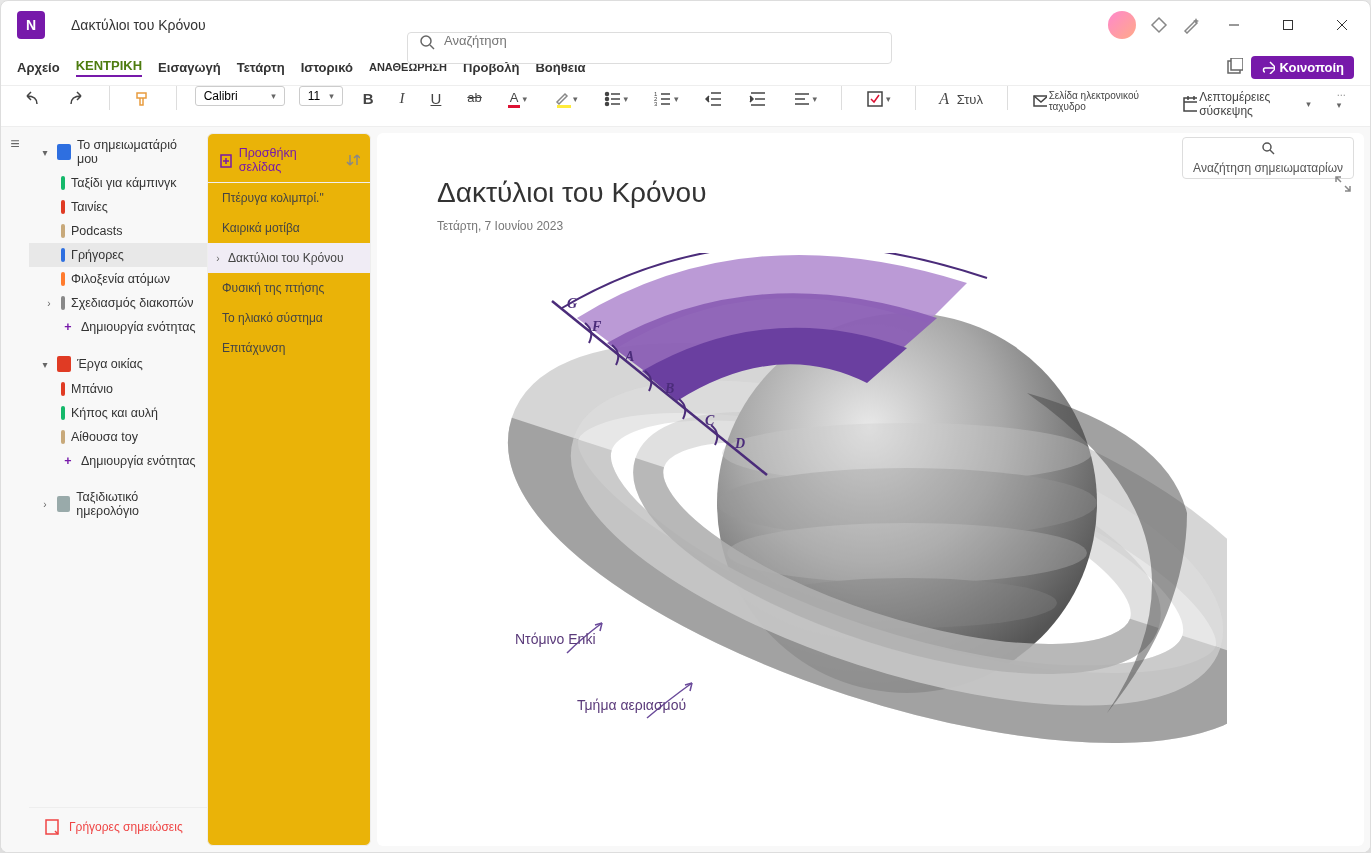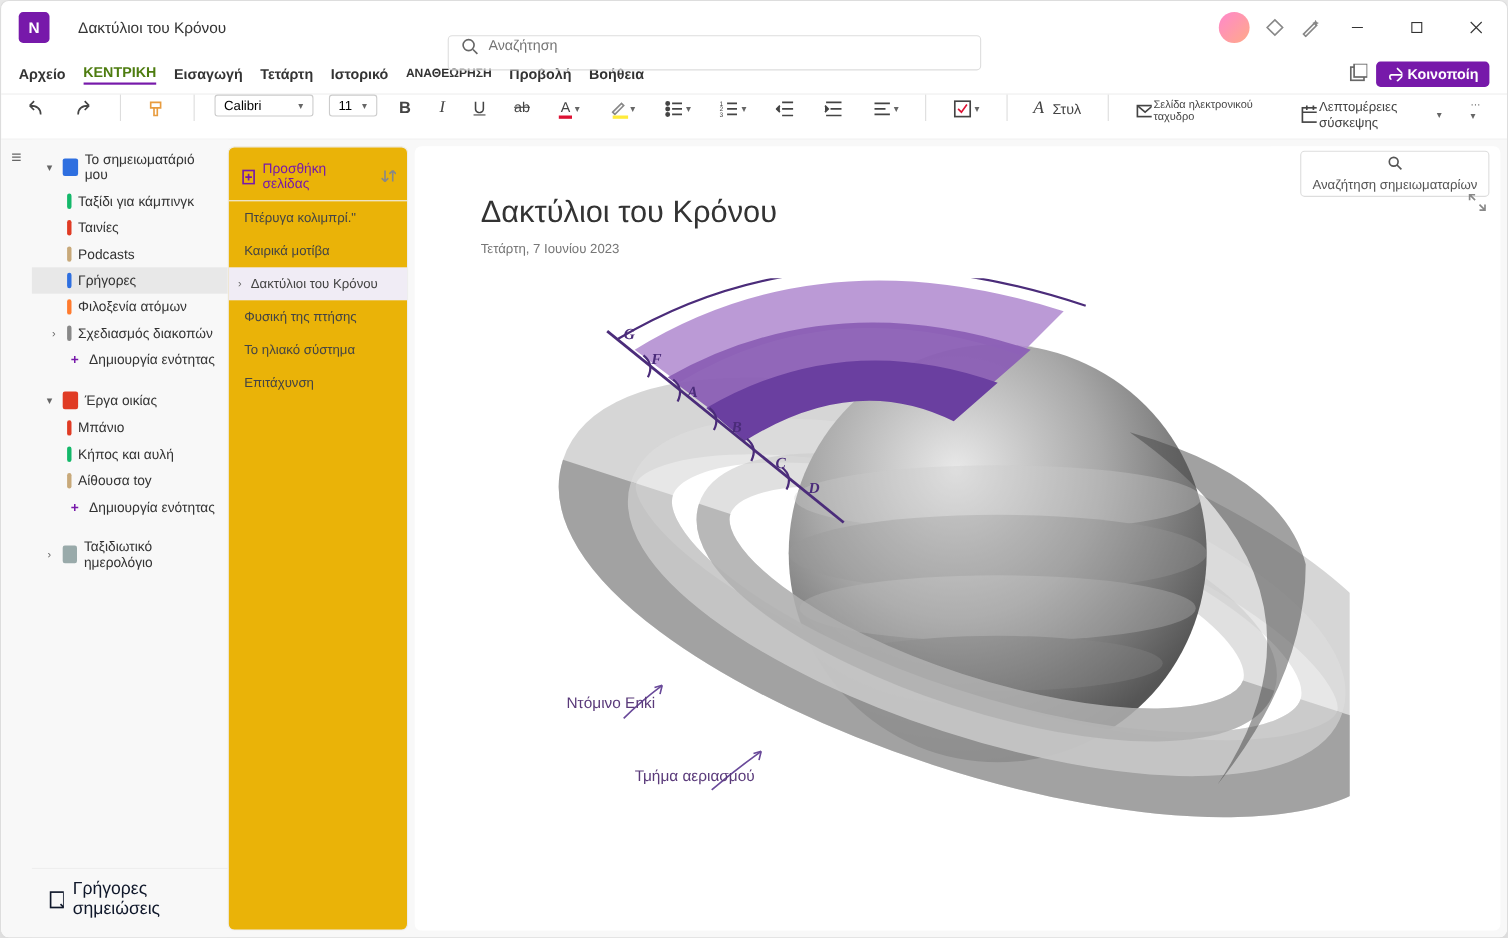--- a/index.html
+++ b/index.html
@@ -25,21 +25,21 @@
 .content { flex:1; display:flex; min-height:0; background:#f8f8f8; }
 .hamburger { width:28px; padding-top:8px; text-align:center; color:#666; }
 .nav-panel { width:178px; background:#f8f8f8; padding:6px 0; display:flex; flex-direction:column; font-size:12.5px; }
 .nb-row { display:flex; align-items:center; padding:5px 6px 5px 10px; gap:6px; cursor:pointer; color:#333; }
 .nb-row.section { padding-left:32px; }
 .nb-row.selected { background:#e8e8e8; }
 .nb-icon { width:14px; height:16px; border-radius:2px; }
 .section-mark { width:4px; height:14px; border-radius:2px; }
 .chev { width:12px; text-align:center; color:#666; font-size:10px; }
 .add-icon { color:#7719aa; font-weight:bold; width:14px; text-align:center; }
-.quick-notes { margin-top:auto; padding:10px 14px; display:flex; align-items:center; gap:8px; font-size:16px; color:#0f172a; border-top:1px solid #eee; }
+.quick-notes { margin-top:auto; padding:10px 14px; display:flex; align-items:center; gap:8px; font-size:12px; color:#ef4444; border-top:1px solid #eee; }
 .pages-panel { width:164px; background:#eab308; border:1px solid #eee; border-radius:6px; margin:6px 0 6px 0; padding:4px 0; }
 .add-page { display:flex; align-items:center; gap:6px; padding:8px 10px; color:#7719aa; font-size:12.5px; border-bottom:1px solid #f0f0f0; cursor:pointer; }
 .page-item { padding:8px 14px; font-size:12px; color:#444; cursor:pointer; display:flex; align-items:center; gap:4px;}
 .page-item.selected { background:#f0ecf5; }
 .canvas { flex:1; background:#fff; margin:6px 6px 6px 6px; border-radius:6px; position:relative; overflow:hidden; }
 .search-notebooks { position:absolute; top:4px; right:10px; border:1px solid #ddd; border-radius:4px; padding:3px 10px; display:flex; align-items:center; gap:6px; font-size:12px; color:#555; background:#fff;flex-direction:column; }
 .expand-icon { position:absolute; top:12px; right:12px; color:#888; }
 .note-title { position:absolute; left:60px; top:44px; font-size:28px; color:#333; font-weight:400; }
 .note-date { position:absolute; left:60px; top:86px; font-size:12px; color:#777; }
 .saturn-container { position:absolute; left:90px; top:120px; width:760px; height:560px; }

